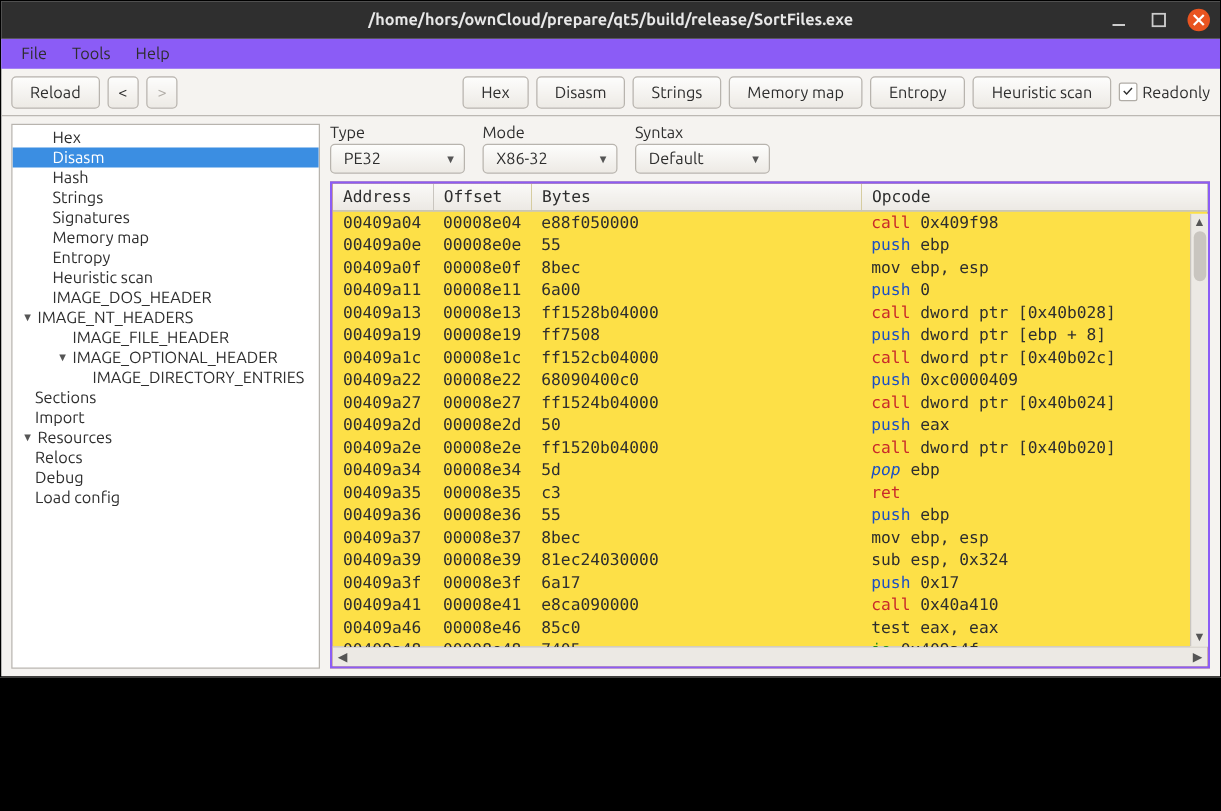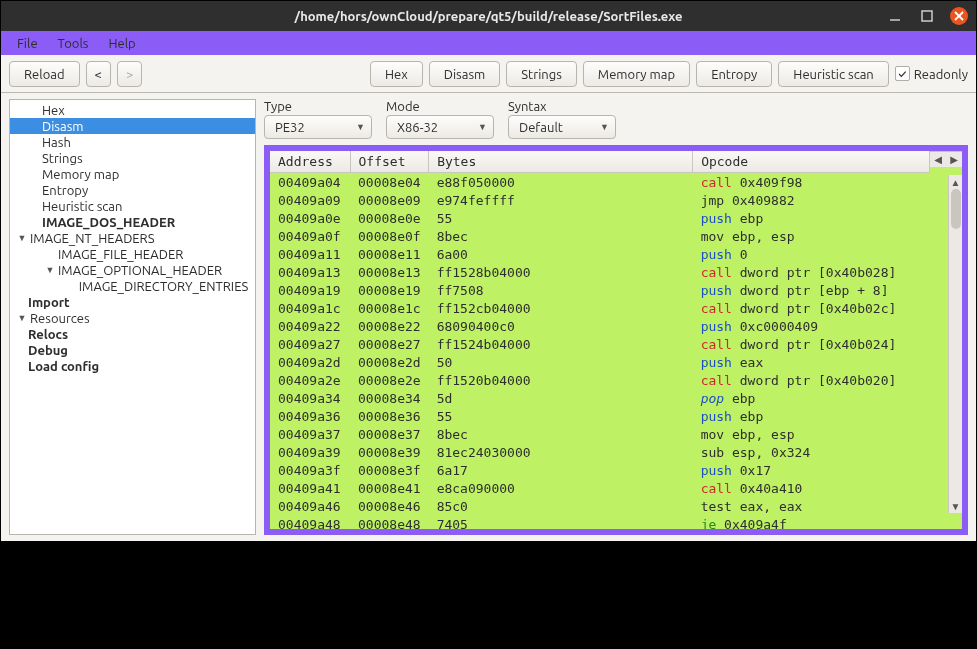--- a/index.html
+++ b/index.html
@@ -137,22 +137,22 @@
   }
   .arrow {
     width: 12px;
     display: inline-block;
     text-align: center;
     font-size: 9px;
     color: #555;
   }
   .indent-1 { padding-left: 32px; }
   .indent-2 { padding-left: 48px; }
-  .indent-3 { padding-left: 64px; justify-content: center; }
-  .indent-arrowed { padding-left: 18px; font-weight: bold; }
+  .indent-3 { padding-left: 64px; }
+  .indent-arrowed { padding-left: 18px; }
   .indent-arrowed-1 { padding-left: 34px; }
   
   .main {
     flex: 1;
     display: flex;
     flex-direction: column;
     margin: 6px 8px 6px 4px;
     overflow: hidden;
   }
   .filterrow {
@@ -181,26 +181,26 @@
     position: absolute;
     right: 6px;
     top: 50%;
     transform: translateY(-50%);
     font-size: 9px;
     color: #555;
   }
   
   .tablewrap {
     flex: 1;
-    border: 6px solid #8b5cf6;
-    background: #bef264;
+    border: 2px solid #8b5cf6;
+    background: #fde047;
     overflow: hidden;
     position: relative;
     display: flex;
-    flex-direction: row;
+    flex-direction: column;
   }
   table {
     border-collapse: collapse;
     width: 100%;
     font-family: "DejaVu Sans Mono","Consolas",monospace;
     font-size: 13px;
   }
   thead th {
     background: linear-gradient(#faf9f7,#ece9e4);
     border-right: 1px solid #c9c5bf;
@@ -322,20 +322,23 @@
         <div class="tree-item indent-1 selected">
           <span>Disasm</span>
         </div>
         <div class="tree-item indent-1">
           <span>Hash</span>
         </div>
         <div class="tree-item indent-1">
           <span>Strings</span>
         </div>
         <div class="tree-item indent-1">
+          <span>Signatures</span>
+        </div>
+        <div class="tree-item indent-1">
           <span>Memory map</span>
         </div>
         <div class="tree-item indent-1">
           <span>Entropy</span>
         </div>
         <div class="tree-item indent-1">
           <span>Heuristic scan</span>
         </div>
         <div class="tree-item indent-arrowed">
           <span class="arrow"></span>
@@ -347,20 +350,23 @@
         </div>
         <div class="tree-item indent-2">
           <span>IMAGE_FILE_HEADER</span>
         </div>
         <div class="tree-item indent-arrowed-1">
           <span class="arrow">▼</span>
           <span>IMAGE_OPTIONAL_HEADER</span>
         </div>
         <div class="tree-item indent-3">
           <span>IMAGE_DIRECTORY_ENTRIES</span>
+        </div>
+        <div class="tree-item indent-arrowed">
+          <span>Sections</span>
         </div>
         <div class="tree-item indent-arrowed">
           <span>Import</span>
         </div>
         <div class="tree-item ">
           <span class="arrow">▼</span>
           <span>Resources</span>
         </div>
         <div class="tree-item indent-arrowed">
           <span>Relocs</span>
@@ -411,26 +417,20 @@
               </tr>
             </thead>
             <tbody id="tbody">
                 <tr>
                   <td>00409a04</td>
                   <td>00008e04</td>
                   <td>e88f050000</td>
                   <td class="opcode"><span class="op-call">call</span><span class="operand"> 0x409f98</span></td>
                 </tr>
                 <tr>
-                  <td>00409a09</td>
-                  <td>00008e09</td>
-                  <td>e974feffff</td>
-                  <td class="opcode"><span class="op-jmp">jmp</span><span class="operand"> 0x409882</span></td>
-                </tr>
-                <tr>
                   <td>00409a0e</td>
                   <td>00008e0e</td>
                   <td>55</td>
                   <td class="opcode"><span class="op-push">push</span><span class="operand"> ebp</span></td>
                 </tr>
                 <tr>
                   <td>00409a0f</td>
                   <td>00008e0f</td>
                   <td>8bec</td>
                   <td class="opcode"><span class="op-mov">mov</span><span class="operand"> ebp, esp</span></td>
@@ -483,20 +483,26 @@
                   <td>ff1520b04000</td>
                   <td class="opcode"><span class="op-call">call</span><span class="operand"> dword ptr [0x40b020]</span></td>
                 </tr>
                 <tr>
                   <td>00409a34</td>
                   <td>00008e34</td>
                   <td>5d</td>
                   <td class="opcode"><span class="op-pop">pop</span><span class="operand"> ebp</span></td>
                 </tr>
                 <tr>
+                  <td>00409a35</td>
+                  <td>00008e35</td>
+                  <td>c3</td>
+                  <td class="opcode"><span class="op-ret">ret</span></td>
+                </tr>
+                <tr>
                   <td>00409a36</td>
                   <td>00008e36</td>
                   <td>55</td>
                   <td class="opcode"><span class="op-push">push</span><span class="operand"> ebp</span></td>
                 </tr>
                 <tr>
                   <td>00409a37</td>
                   <td>00008e37</td>
                   <td>8bec</td>
                   <td class="opcode"><span class="op-mov">mov</span><span class="operand"> ebp, esp</span></td>

